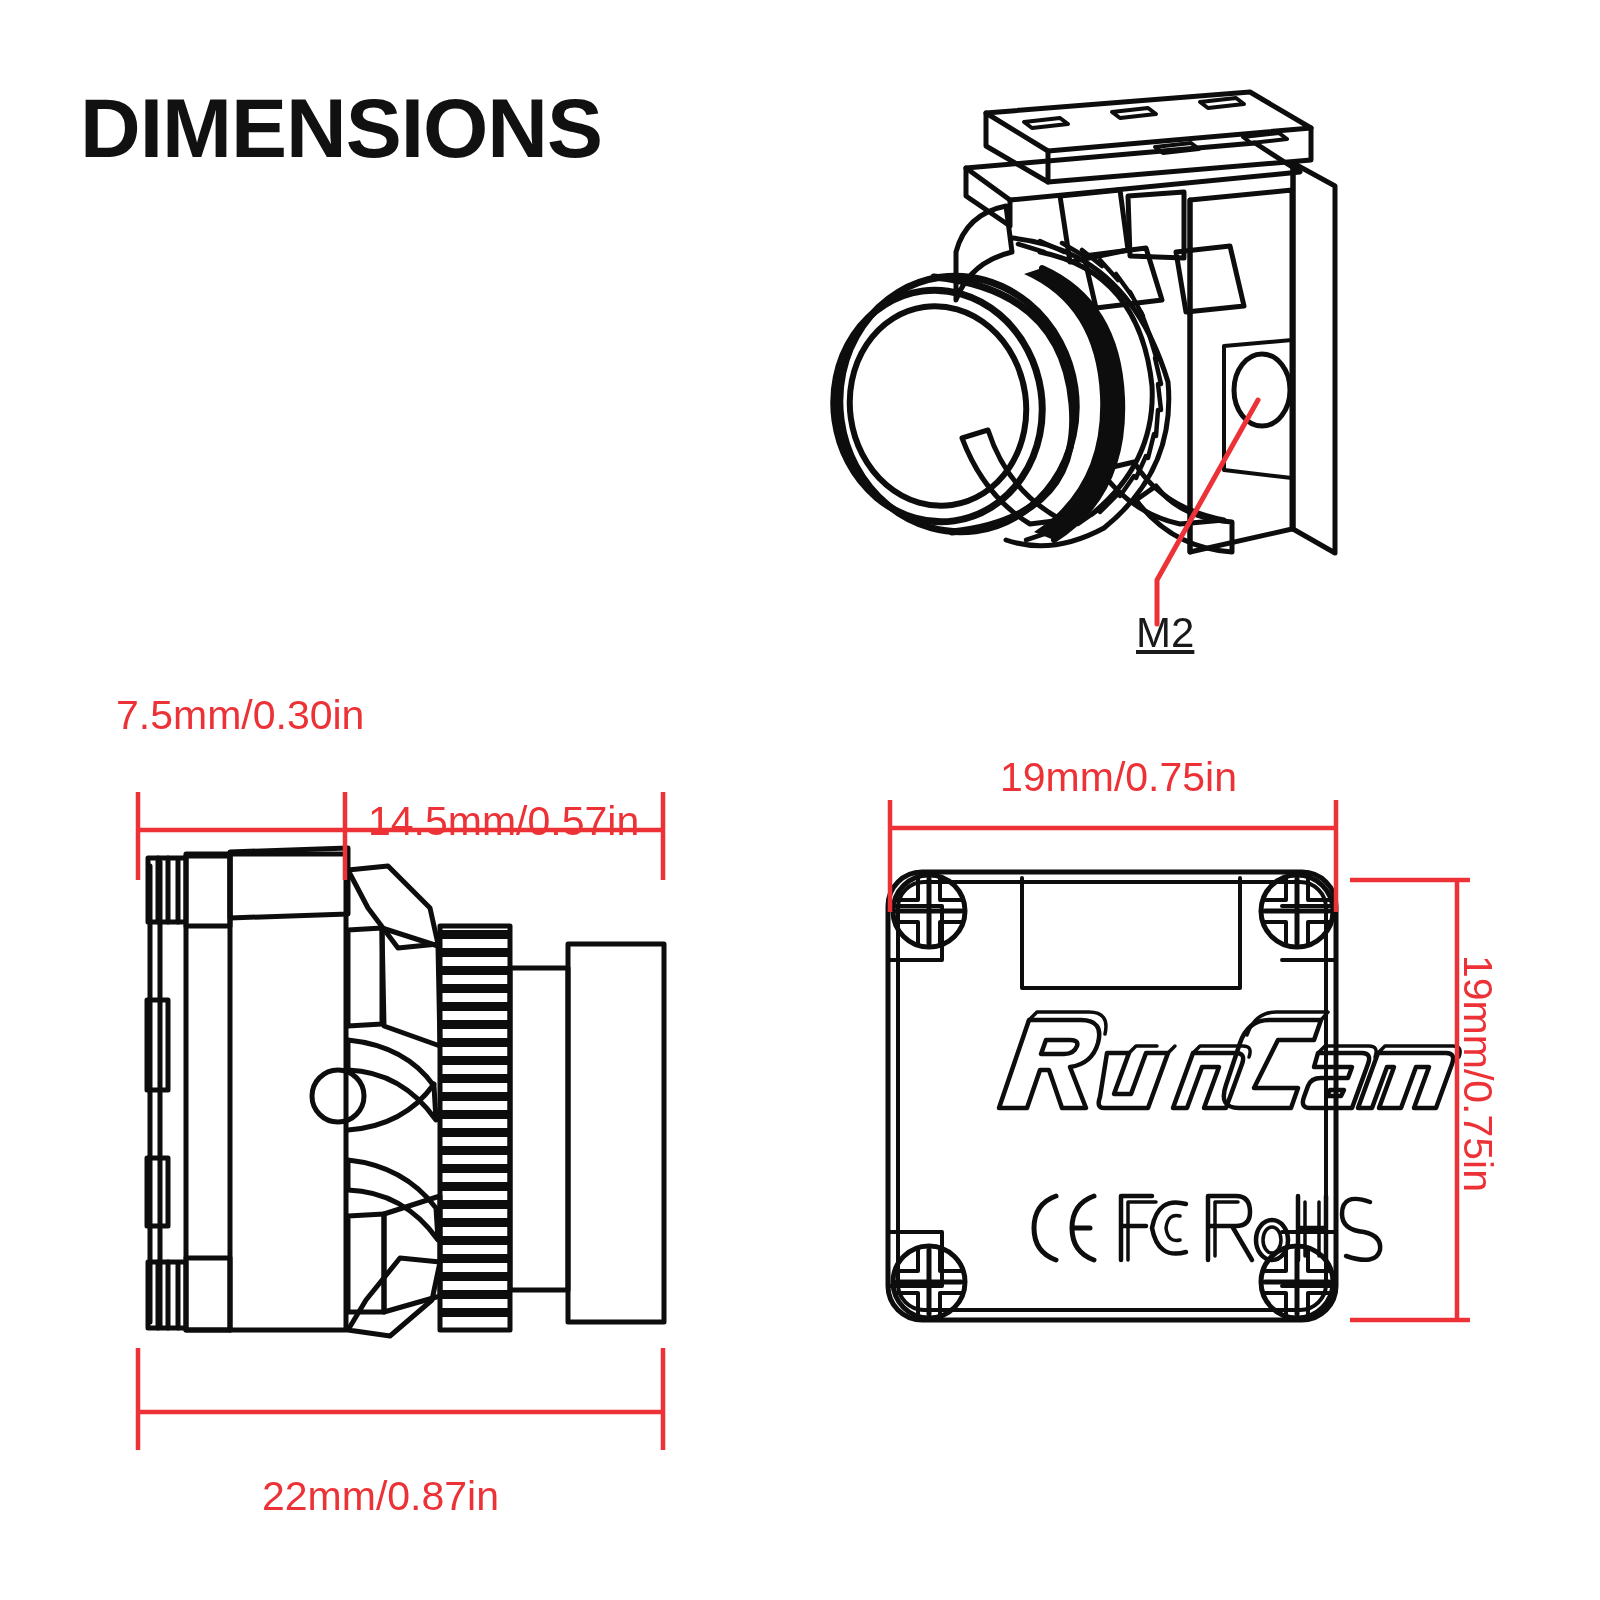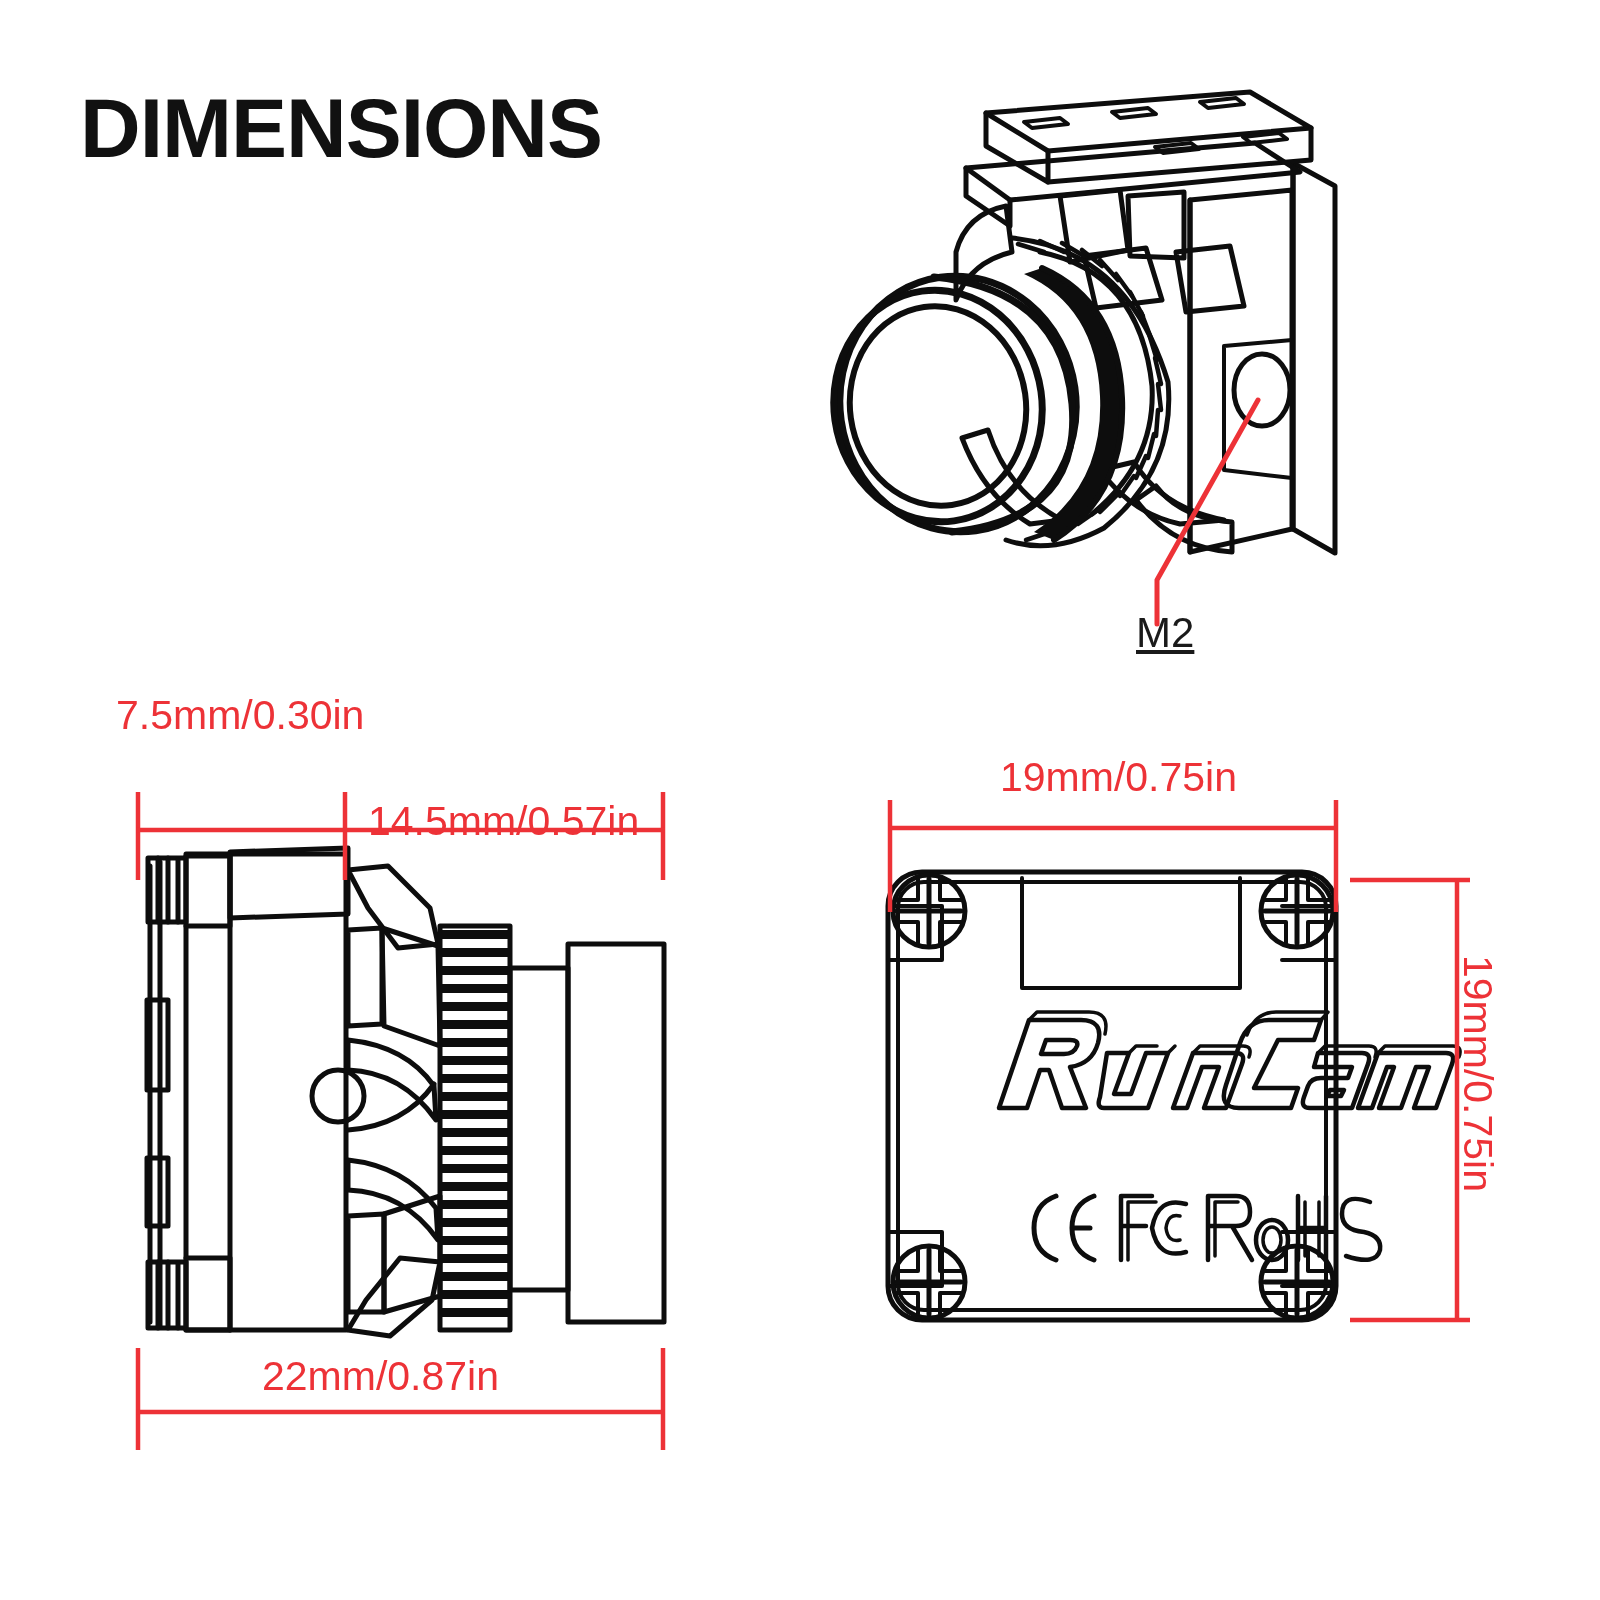--- a/index.html
+++ b/index.html
@@ -362,21 +362,21 @@
 
     <g>
       <path class="leader" d="M1258 400 L1157 580 L1157 624"></path>
     </g>
   </svg>
 
   <div class="dim-label" style="left:116px; top:695px;">7.5mm/0.30in</div>
 
   <div class="dim-label" style="left:368px; top:757px;margin-top:44px;">14.5mm/0.57in</div>
 
-  <div class="dim-label" style="left:262px; top:1356px;">22mm/0.87in</div>
+  <div class="dim-label" style="left:262px; top:1476px;">22mm/0.87in</div>
 
   <div class="dim-label" style="left:1000px; top:757px;">19mm/0.75in</div>
 
   <div class="dim-label vertical" style="left:1498px; top:955px;">19mm/0.75in</div>
 
   <div class="callout-label" style="left:1136px; top:612px;text-decoration:underline;">M2</div>
 
 </div>
 
 </body></html>

